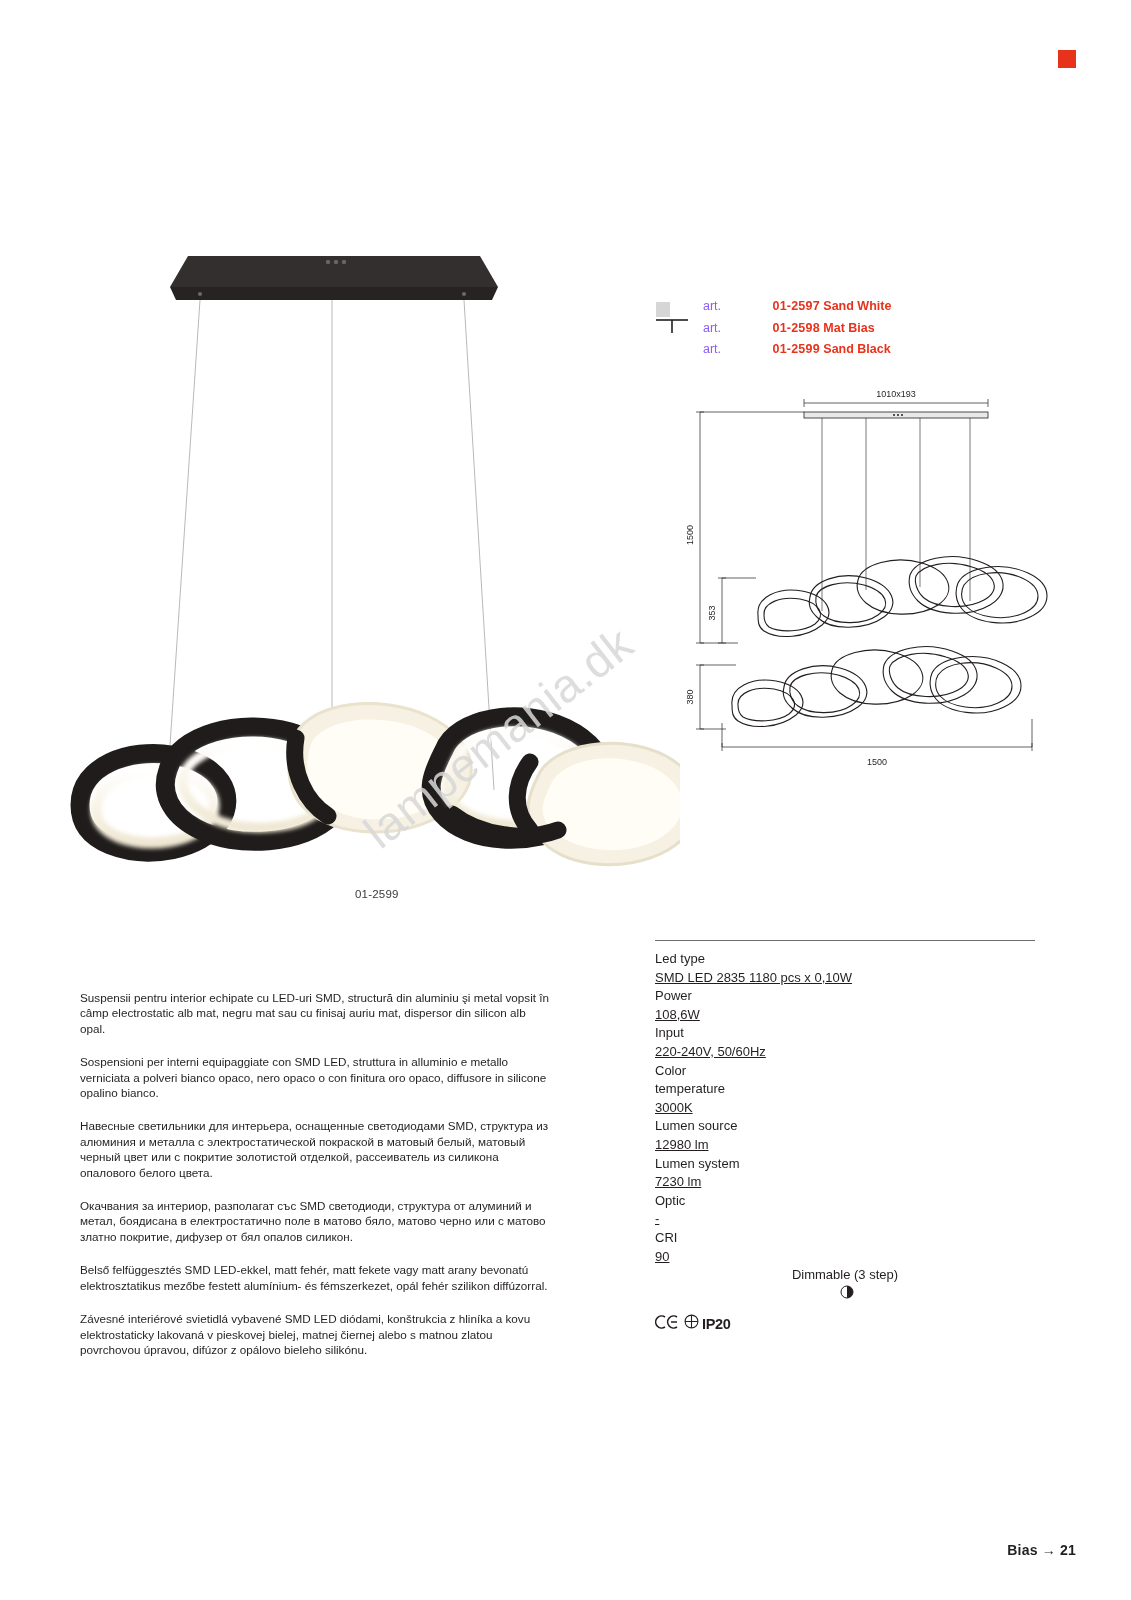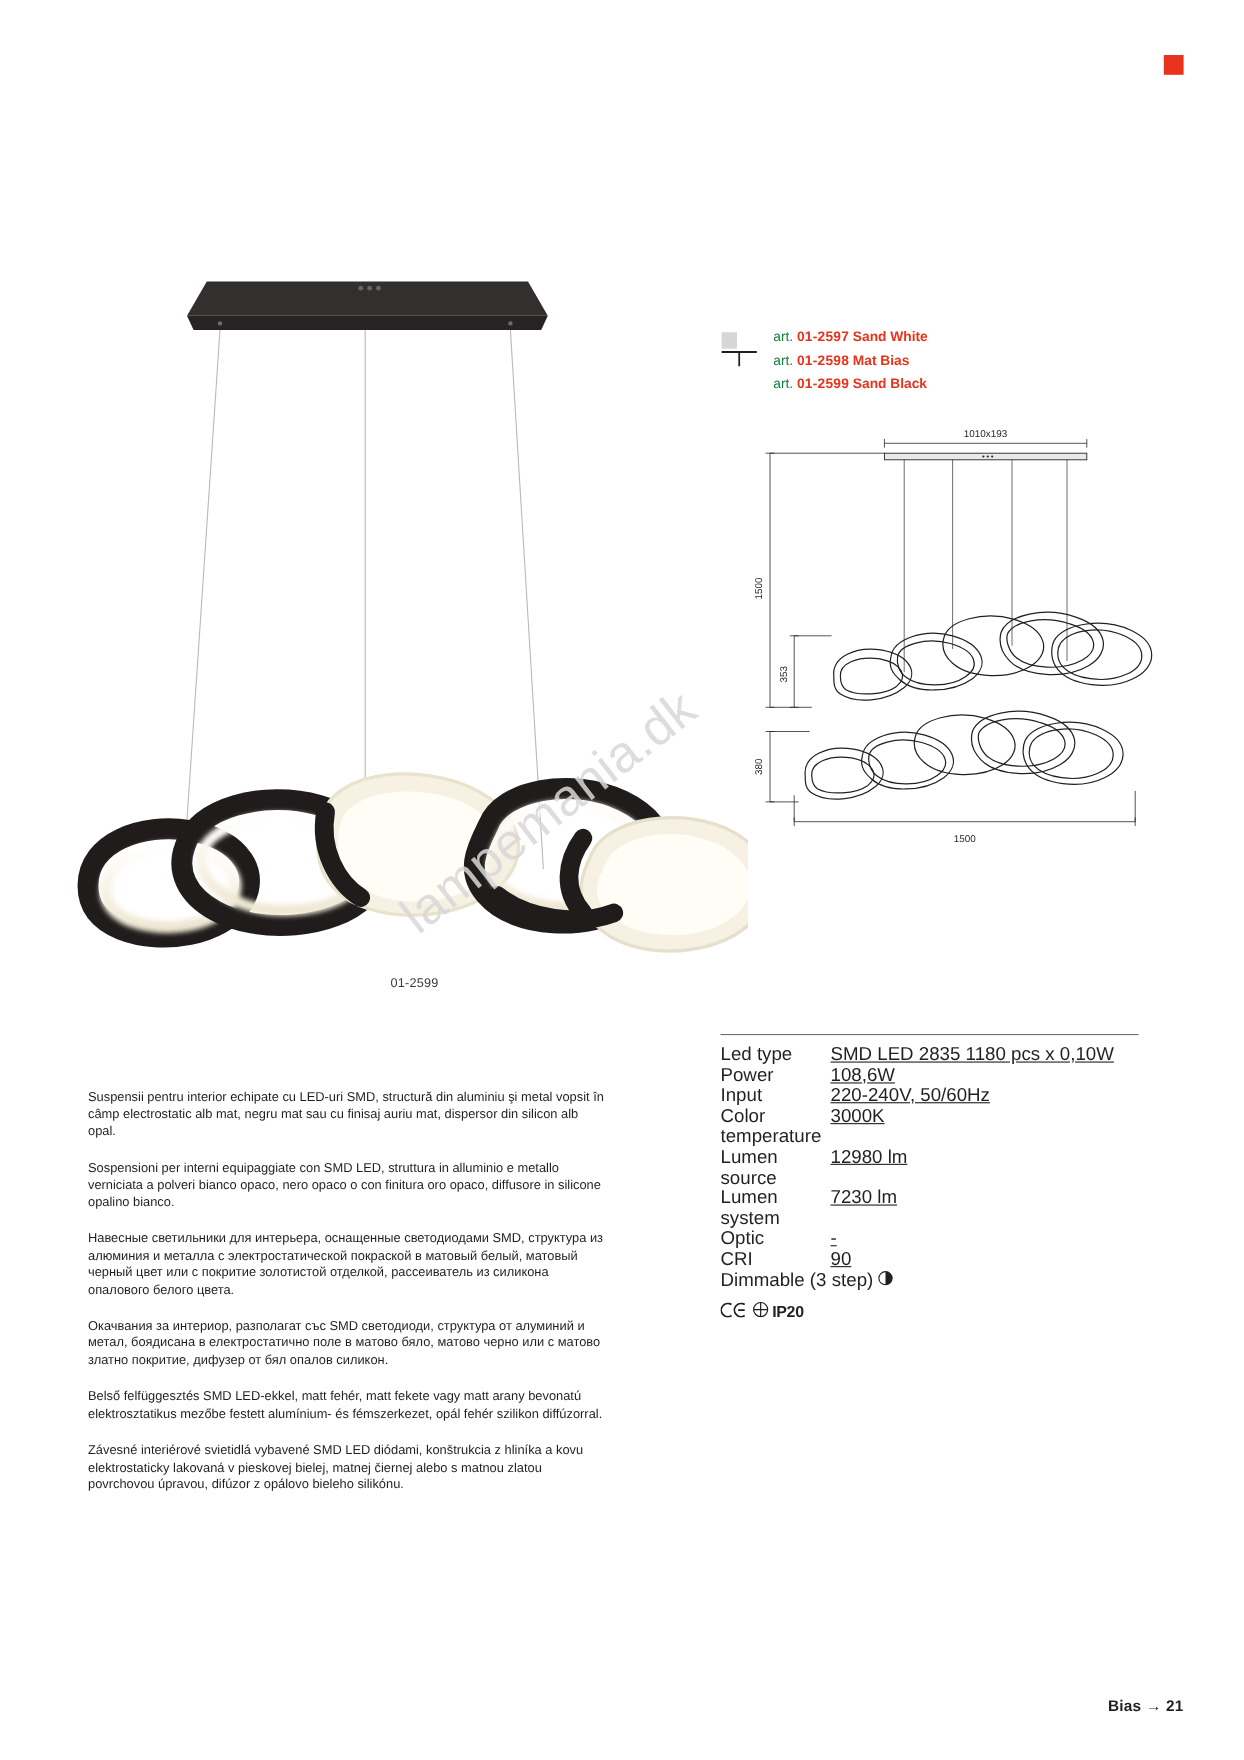--- a/index.html
+++ b/index.html
@@ -49,22 +49,22 @@
     width:36px; height:34px;
   }
   .art-list{
     margin-left:48px;
   }
   .art-row{
     font-size:12.5px;
     line-height:21.5px;
     white-space:nowrap;
   }
-  .art-row .lbl{ color:#15803d; }
-  .art-row .code{ color:#e8331c; font-weight:bold; letter-spacing:.2px;}
+  .art-row .lbl{ color:#8b5cf6; }
+  .art-row .code{ color:#e8331c; font-weight:bold; letter-spacing:.2px;margin-left:48px;}
   .art-row .name{ color:#e8331c; font-weight:bold;text-align:right; }
 
   
   .dims{
     position:absolute;
     left:660px; top:375px;
     width:420px; height:410px;
   }
 
   
@@ -106,27 +106,28 @@
     position:absolute;
     left:655px; top:940px;
     width:380px;
   }
   .spec .rule{
     border-top:1px solid #6e6e6e;
     margin-bottom:9px;
   }
   .spec-row{
     display:flex;
-    font-size:17px;
+    font-size:13px;
     line-height:18.6px;
+    flex-direction:column;
   }
   .spec-row .k{ width:100px; flex:none; color:#231f20;}
   .spec-row .v{ color:#231f20;text-decoration:underline; }
 
-  .dim-row{ display:flex; align-items:flex-end; }
+  .dim-row{ display:flex; align-items:center; }
   .dim-icon{ margin-left:4px; display:inline-block; }
 
   .cert{
     margin-top:10px;
     display:flex;
     align-items:center;
     gap:3px;
   }
   .ip-text{
     font-size:14.5px;

